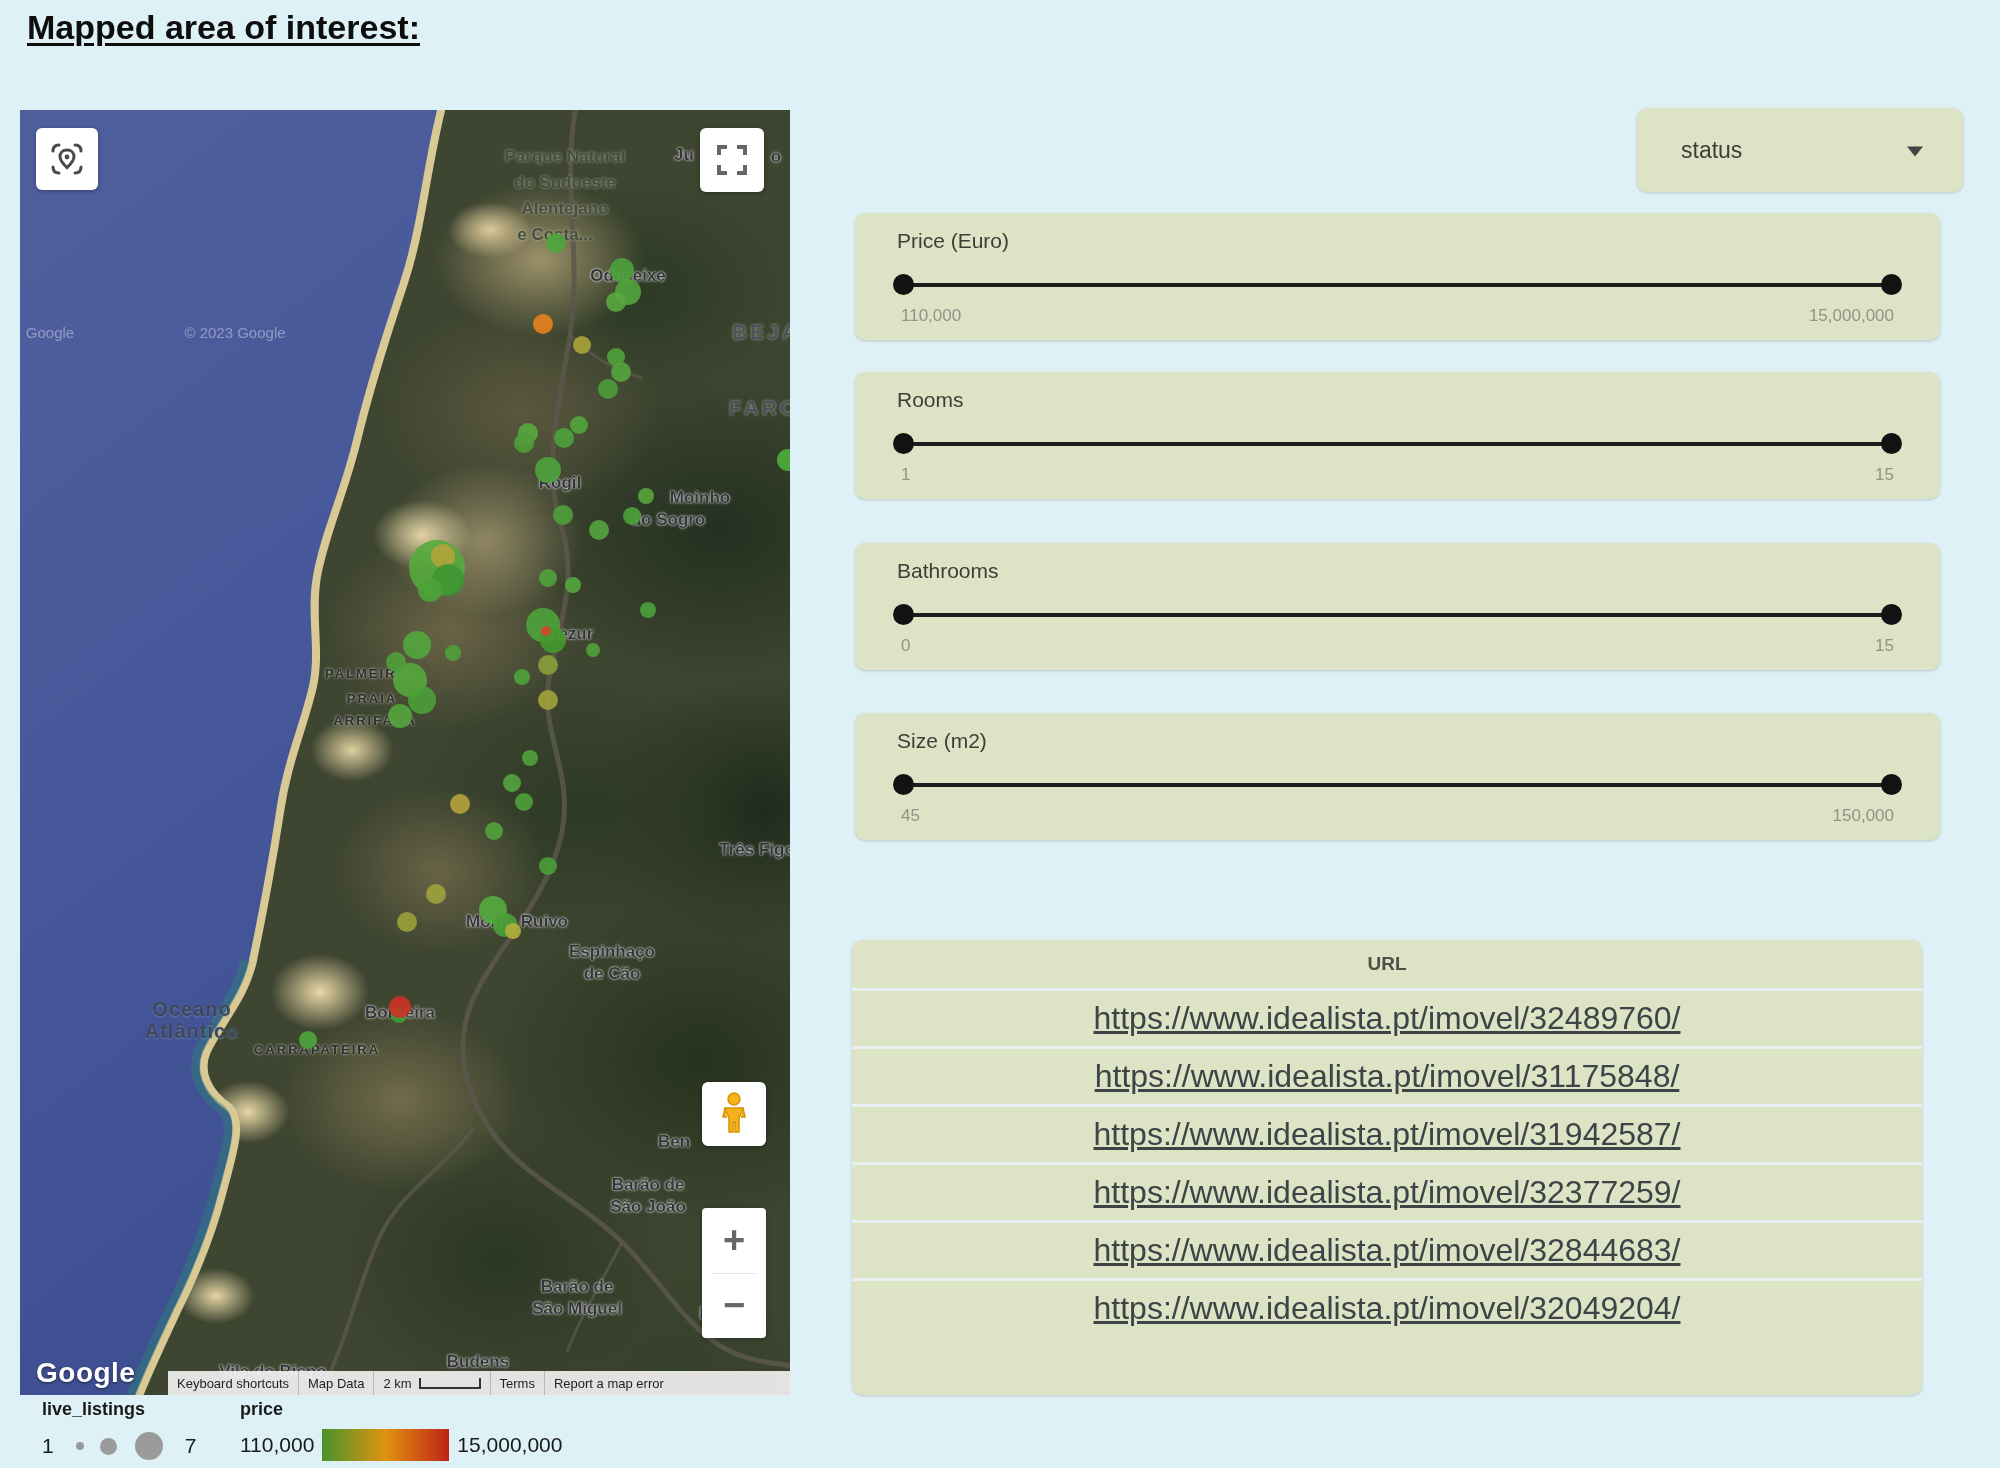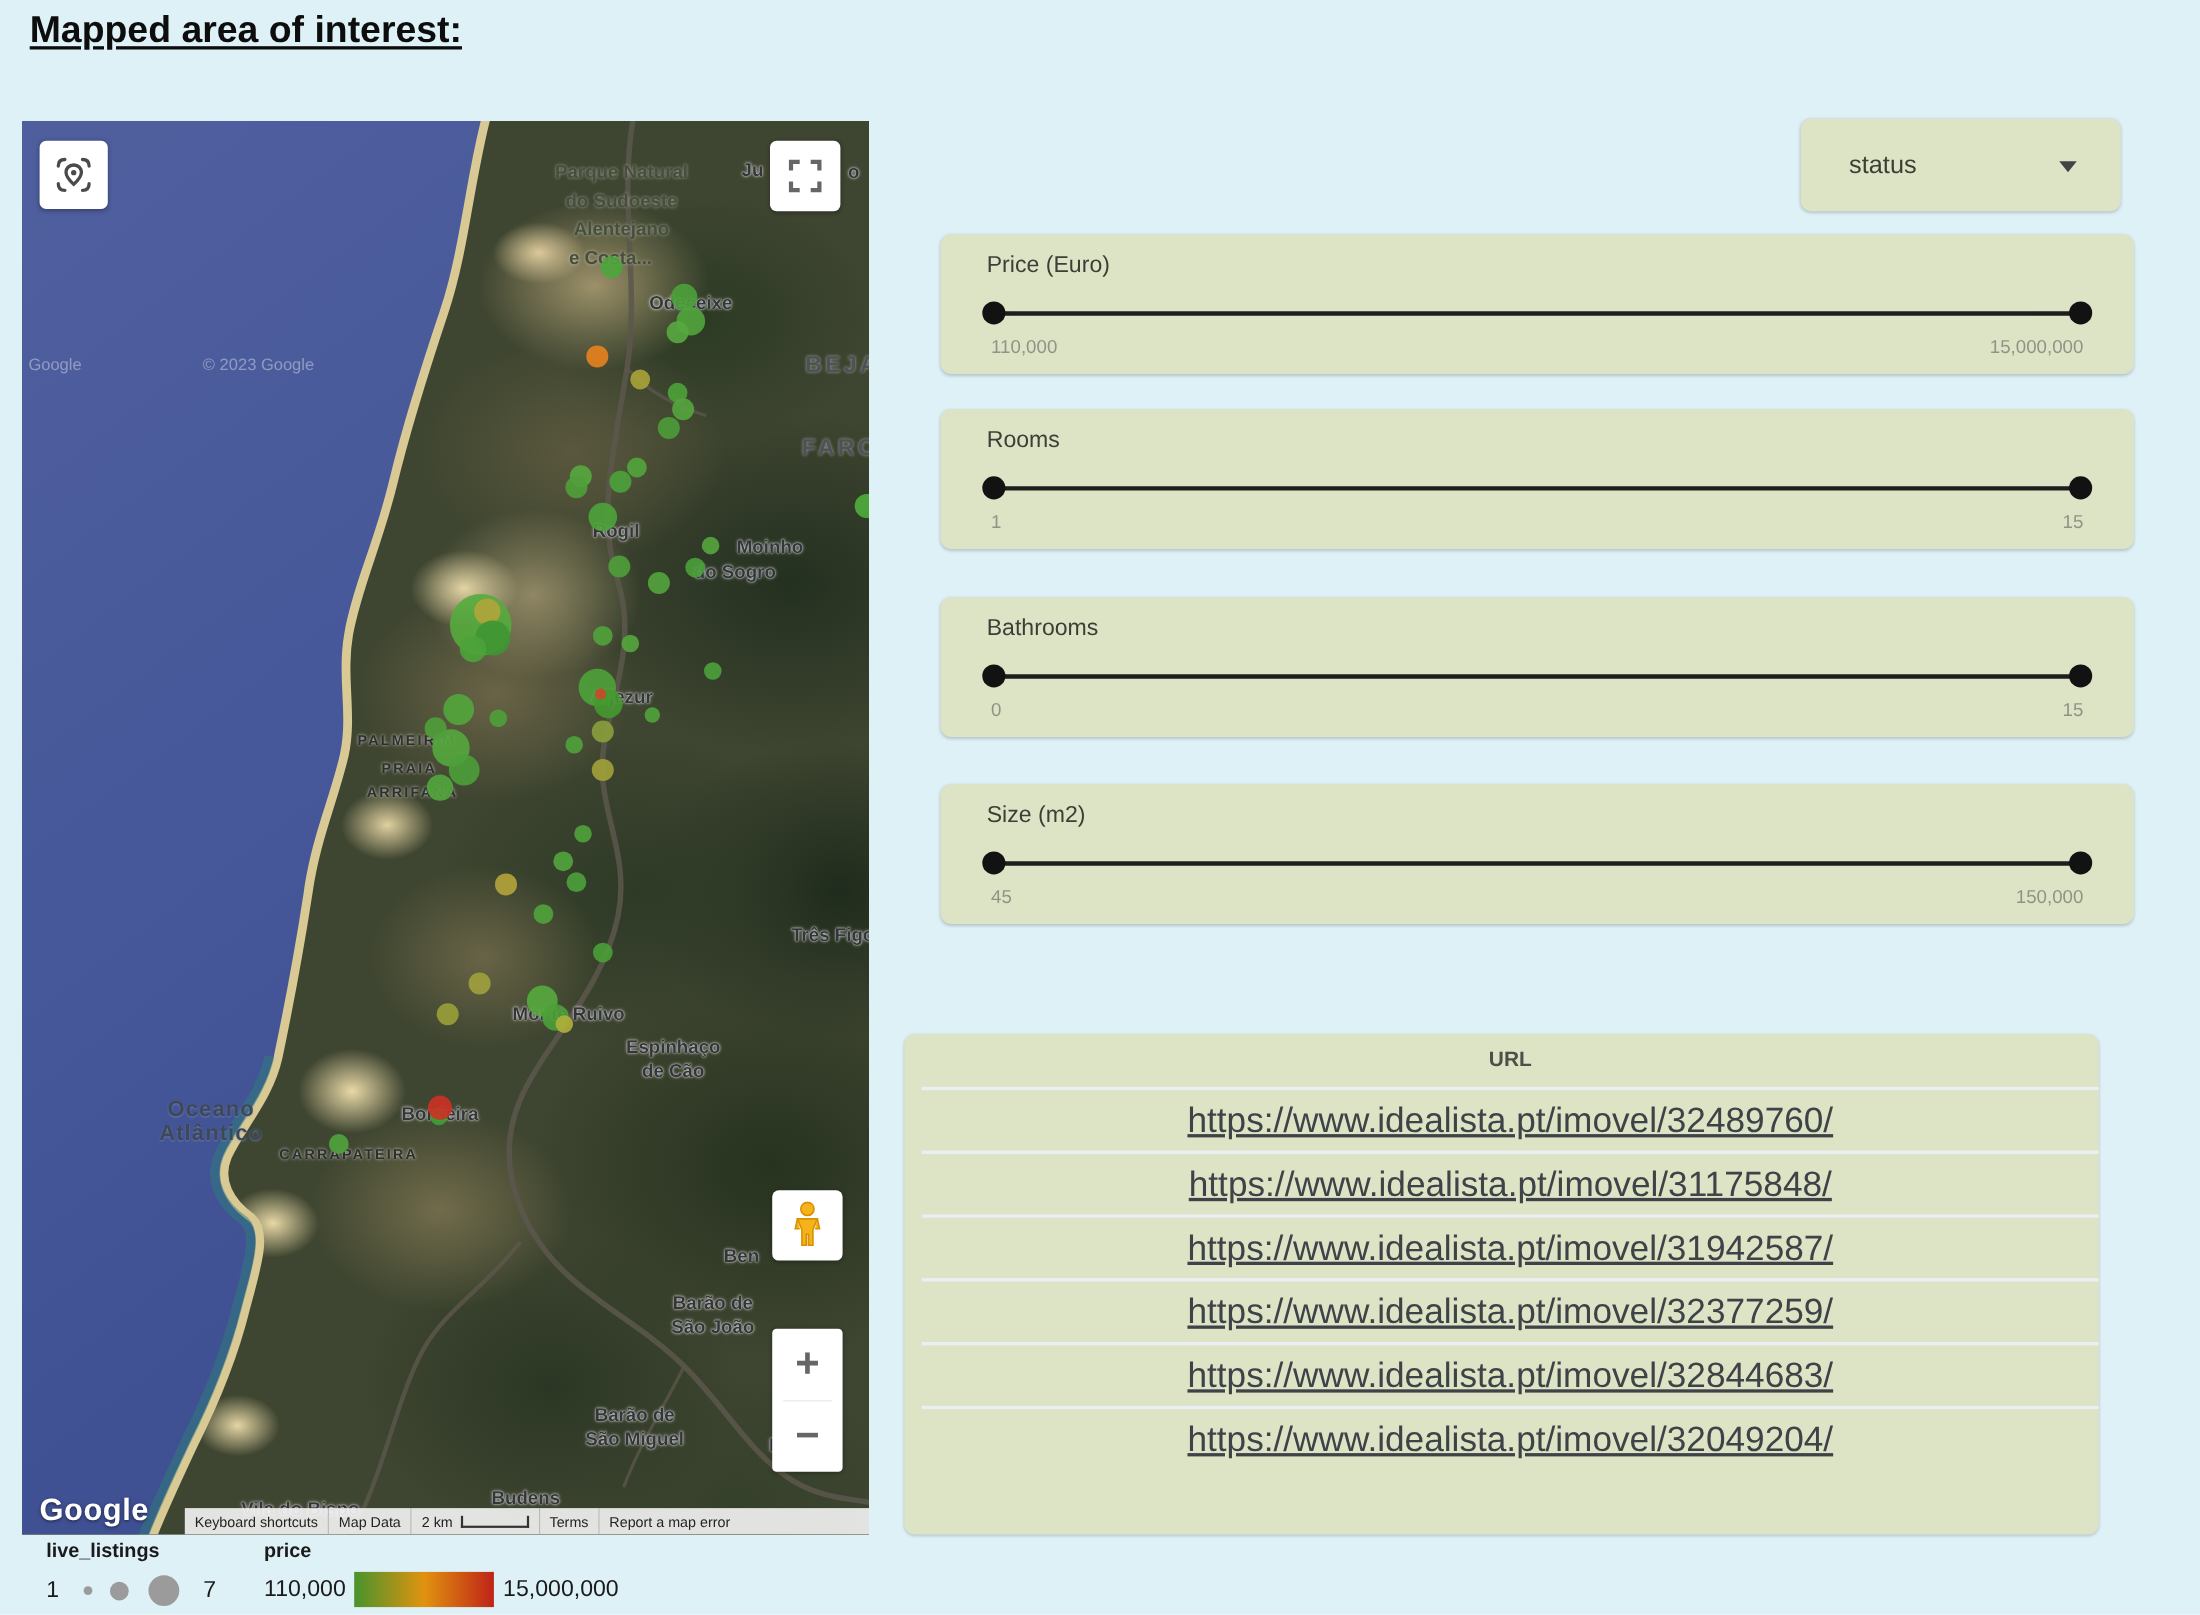--- a/index.html
+++ b/index.html
@@ -50,32 +50,32 @@
   .zoom-div{height:1px;background:#e6e6e6;margin:0 10px;}
 
   .gmap-logo{position:absolute;left:16px;bottom:6px;z-index:11;font-size:28px;font-weight:bold;color:#fff;letter-spacing:0.5px;text-shadow:0 1px 3px rgba(0,0,0,.55);}
   .attrib{position:absolute;right:0;bottom:0;left:148px;height:24px;background:rgba(245,245,245,.9);display:flex;align-items:stretch;z-index:11;font-size:13px;color:#222;}
   .attrib .seg{display:flex;align-items:center;padding:0 9px;border-left:1px solid #b9b9b9;white-space:nowrap;}
   .attrib .seg:first-child{border-left:none;}
   .scale-glyph{display:inline-block;width:58px;height:9px;border-left:2px solid #333;border-right:2px solid #333;border-bottom:2px solid #333;margin-left:7px;}
 
   
   .panel{position:absolute;background:#dde4c6;border-radius:10px;box-shadow:0 1px 3px rgba(0,0,0,.18);}
-  .status-panel{left:1637px;top:108px;width:291px;height:84px;cursor:pointer;}
+  .status-panel{left:1637px;top:108px;width:291px;height:84px;cursor:pointer;padding-left:35px;}
   .status-label{position:absolute;left:44px;top:50%;transform:translateY(-50%);font-size:23px;color:#3b3f36;}
   .caret{position:absolute;right:40px;top:50%;transform:translateY(-35%);width:0;height:0;border-left:8px solid transparent;border-right:8px solid transparent;border-top:10px solid #444;}
 
   .slider-panel{left:855px;width:1085px;height:127px;}
   .sp-label{position:absolute;left:42px;top:16px;font-size:21px;color:#3b3f36;}
   .track{position:absolute;left:48px;right:48px;top:70px;height:4px;background:#1e1e1e;border-radius:2px;}
   .handle{position:absolute;width:21px;height:21px;border-radius:50%;background:#121212;top:-9px;}
   .handle.lo{left:-10px;} .handle.hi{right:-10px;}
   .minmax{position:absolute;left:46px;right:46px;top:93px;display:flex;justify-content:space-between;font-size:17px;color:#8f9486;}
 
-  .url-table{left:822px;top:940px;width:1070px;height:455px;overflow:hidden;border-radius:10px;padding-left:16px;}
+  .url-table{left:852px;top:940px;width:1070px;height:455px;overflow:hidden;border-radius:10px;}
   .thead{height:48px;display:flex;align-items:center;justify-content:center;font-weight:bold;font-size:19px;color:#4c5046;}
   .trow{height:55px;border-top:3px solid #e9f0f3;display:flex;align-items:center;justify-content:center;}
   .trow a{font-size:32px;color:#3f4347;text-decoration:underline;}
 
   
   .legend{position:absolute;left:0;top:1395px;width:700px;height:73px;}
   .lg-title{position:absolute;font-size:18px;font-weight:bold;color:#1a1a1a;}
   .lg-row{position:absolute;display:flex;align-items:center;}
   .lg-num{font-size:21px;color:#1a1a1a;}
   .lg-dot{border-radius:50%;background:#9b9b9b;}

